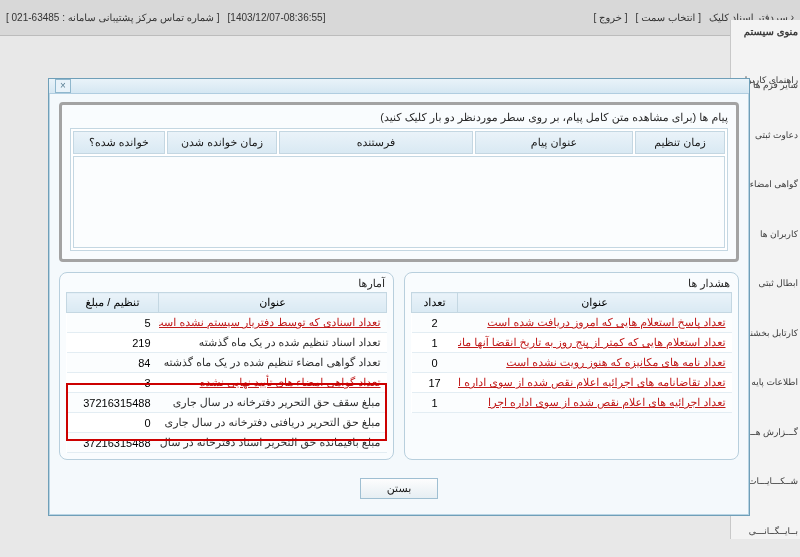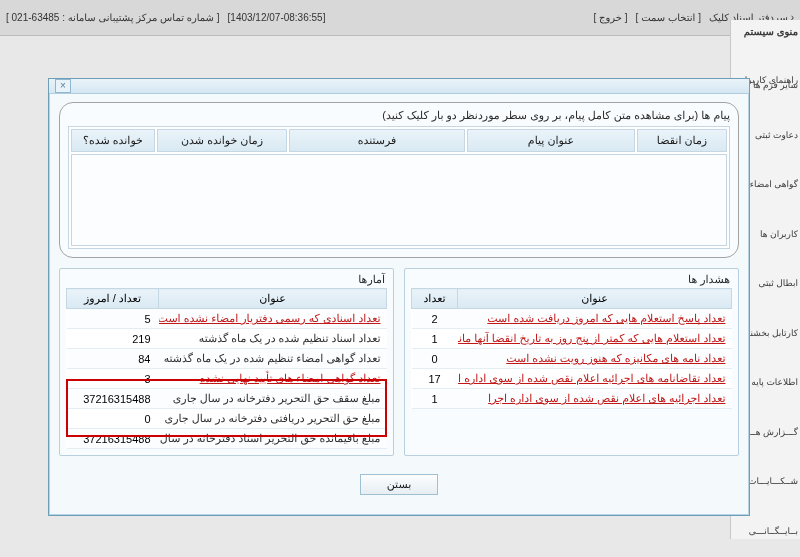--- a/index.html
+++ b/index.html
@@ -81,22 +81,22 @@
   .modal-body {
     flex: 1;
     padding: 8px 10px 10px 10px;
     display: flex;
     flex-direction: column;
     gap: 10px;
   }
 
   
   .messages-block {
-    border: 1px solid #a3a3a3;
-    border-radius: 14px;
+    border: 3px solid #a3a3a3;
+    border-radius: 4px;
     background: #f9fcfe;
     padding: 6px 8px 8px 8px;
   }
   .messages-block .caption {
     font-size: 11px;
     color: #2a2a2a;
     margin-bottom: 4px;
   }
   .messages-table {
     width: 100%;
@@ -120,21 +120,21 @@
 
   
   .lower-row {
     display: flex;
     gap: 10px;
     flex: 1;
   }
   .panel {
     flex: 1;
     border: 1px solid #b8cfdd;
-    border-radius: 2px;
+    border-radius: 8px;
     background: #f9fcfe;
     display: flex;
     flex-direction: column;
   }
   .panel .panel-title {
     font-size: 11px;
     color: #2a2a2a;
     padding: 4px 8px 2px 8px;
   }
   .panel .panel-body {
@@ -235,25 +235,25 @@
       <span>×</span>
     </div>
   </div>
   <div class="modal-body">
 
     <div class="messages-block">
       <div class="caption">پیام ها (برای مشاهده متن کامل پیام، بر روی سطر موردنظر دو بار کلیک کنید)</div>
       <table class="messages-table">
         <thead>
           <tr>
-            <th style="width:90px">زمان انقضا</th>
+            <th style="width:90px">زمان تنظیم</th>
             <th>عنوان پیام</th>
-            <th style="width:176px">فرستنده</th>
-            <th style="width:130px">زمان خوانده شدن</th>
-            <th style="width:84px">خوانده شده؟</th>
+            <th style="width:194px">فرستنده</th>
+            <th style="width:110px">زمان خوانده شدن</th>
+            <th style="width:92px">خوانده شده؟</th>
           </tr>
         </thead>
         <tbody>
           <tr>
               <td colspan="5"></td>
             </tr>
         </tbody>
       </table>
     </div>
 
@@ -303,26 +303,26 @@
         <div class="panel-title">آمارها</div>
         <div class="panel-body">
           <table class="data stats-table">
             <colgroup>
                 <col class="col-title">
                 <col class="col-count">
               </colgroup>
             <thead>
               <tr>
                 <th>عنوان</th>
-                <th>تعداد / امروز</th>
+                <th>تنظیم / مبلغ</th>
               </tr>
             </thead>
             <tbody>
               <tr class="red-row">
-                  <td class="title-cell">تعداد اسنادی که رسمی دفتریار امضاء نشده است</td>
+                  <td class="title-cell">تعداد اسنادی که توسط دفتریار سیستم نشده است</td>
                   <td class="count-cell">5</td>
                 </tr>
               <tr>
                   <td class="title-cell">تعداد اسناد تنظیم شده در یک ماه گذشته</td>
                   <td class="count-cell">219</td>
                 </tr>
               <tr>
                   <td class="title-cell">تعداد گواهی امضاء تنظیم شده در یک ماه گذشته</td>
                   <td class="count-cell">84</td>
                 </tr>

